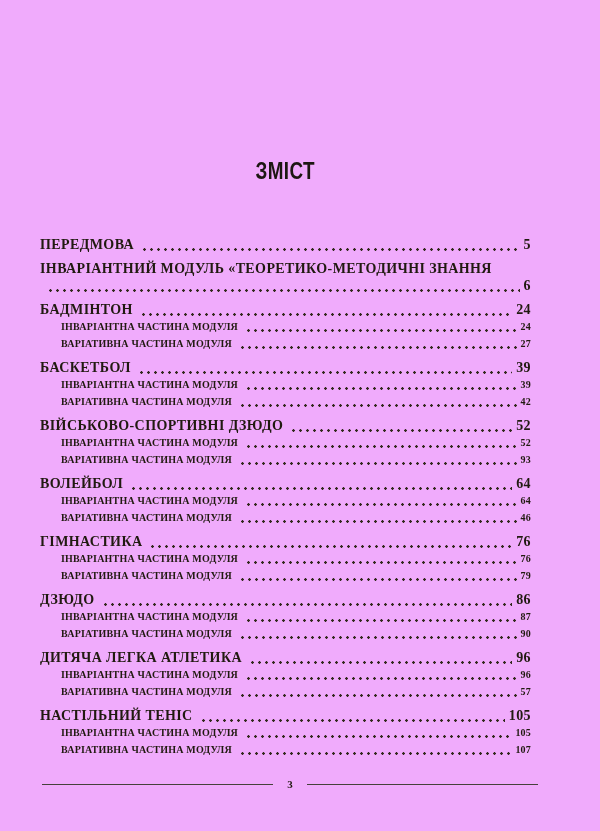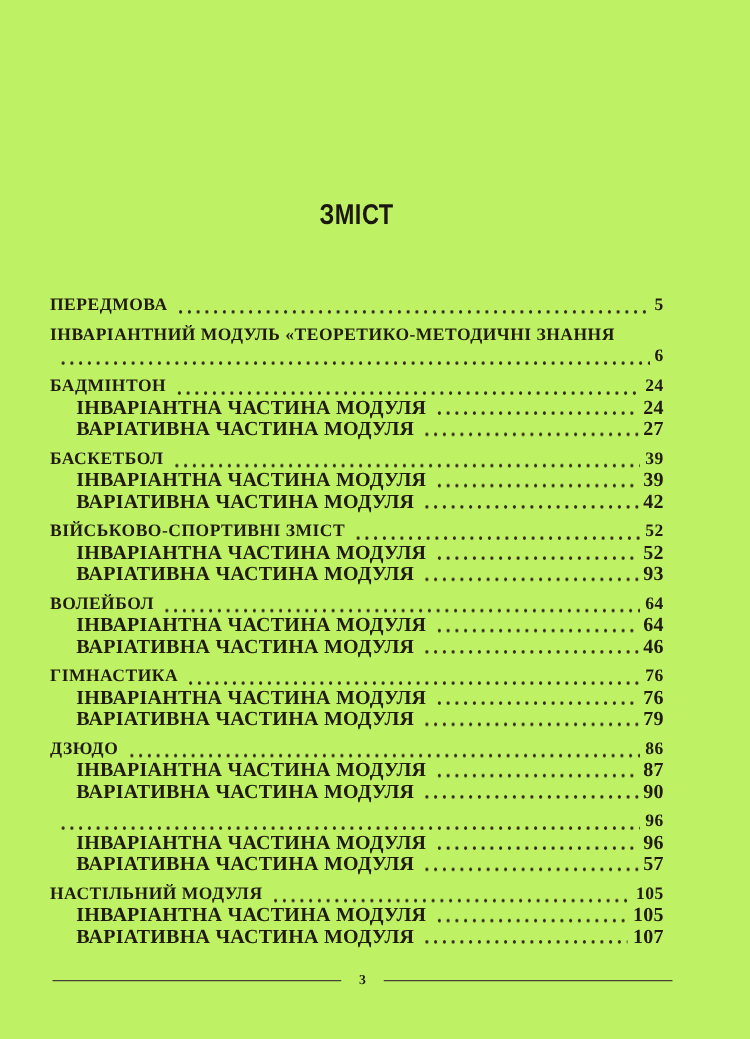--- a/index.html
+++ b/index.html
@@ -1,20 +1,20 @@
 <!DOCTYPE html>
 <html><head>
 <meta charset="utf-8">
 <style>
   html, body { margin: 0; padding: 0; background: #ffffff; }
   .page {
     position: relative;
     width: 600px;
     height: 831px;
-    background: #bef264;
+    background: #f0abfc;
     font-family: "Liberation Serif", serif;
     color: #211a10;
     overflow: hidden;
   }
   .doc-title {
     position: absolute;
     top: 158px;
     left: 40px;
     width: 491px;
     text-align: center;
@@ -41,21 +41,21 @@
     align-items: baseline;
     line-height: 17px;
     white-space: nowrap;
   }
   .row.main {
     font-size: 14px;
     font-weight: bold;
     letter-spacing: 0.4px;
   }
   .row.sub {
-    font-size: 16px;
+    font-size: 10px;
     font-weight: bold;
     letter-spacing: 0.2px;
     padding-left: 21px;
   }
   .dots {
     flex: 1 1 auto;
     align-self: flex-end;
     height: 3px;
     margin: 0 4px 2px 7px;
     min-width: 8px;
@@ -141,21 +141,21 @@
           <span class="num">39</span>
         </div>
         <div class="row sub">
           <span class="label">ВАРІАТИВНА ЧАСТИНА МОДУЛЯ</span>
           <span class="dots"></span>
           <span class="num">42</span>
         </div>
       </div>
       <div class="block">
         <div class="row main">
-          <span class="label">ВІЙСЬКОВО-СПОРТИВНІ ЗМІСТ</span>
+          <span class="label">ВІЙСЬКОВО-СПОРТИВНІ ДЗЮДО</span>
           <span class="dots"></span>
           <span class="num">52</span>
         </div>
         <div class="row sub">
           <span class="label">ІНВАРІАНТНА ЧАСТИНА МОДУЛЯ</span>
           <span class="dots"></span>
           <span class="num">52</span>
         </div>
         <div class="row sub">
           <span class="label">ВАРІАТИВНА ЧАСТИНА МОДУЛЯ</span>
@@ -209,37 +209,38 @@
           <span class="num">87</span>
         </div>
         <div class="row sub">
           <span class="label">ВАРІАТИВНА ЧАСТИНА МОДУЛЯ</span>
           <span class="dots"></span>
           <span class="num">90</span>
         </div>
       </div>
       <div class="block">
         <div class="row main">
+          <span class="label">ДИТЯЧА ЛЕГКА АТЛЕТИКА</span>
           <span class="dots"></span>
           <span class="num">96</span>
         </div>
         <div class="row sub">
           <span class="label">ІНВАРІАНТНА ЧАСТИНА МОДУЛЯ</span>
           <span class="dots"></span>
           <span class="num">96</span>
         </div>
         <div class="row sub">
           <span class="label">ВАРІАТИВНА ЧАСТИНА МОДУЛЯ</span>
           <span class="dots"></span>
           <span class="num">57</span>
         </div>
       </div>
       <div class="block">
         <div class="row main">
-          <span class="label">НАСТІЛЬНИЙ МОДУЛЯ</span>
+          <span class="label">НАСТІЛЬНИЙ ТЕНІС</span>
           <span class="dots"></span>
           <span class="num">105</span>
         </div>
         <div class="row sub">
           <span class="label">ІНВАРІАНТНА ЧАСТИНА МОДУЛЯ</span>
           <span class="dots"></span>
           <span class="num">105</span>
         </div>
         <div class="row sub">
           <span class="label">ВАРІАТИВНА ЧАСТИНА МОДУЛЯ</span>

